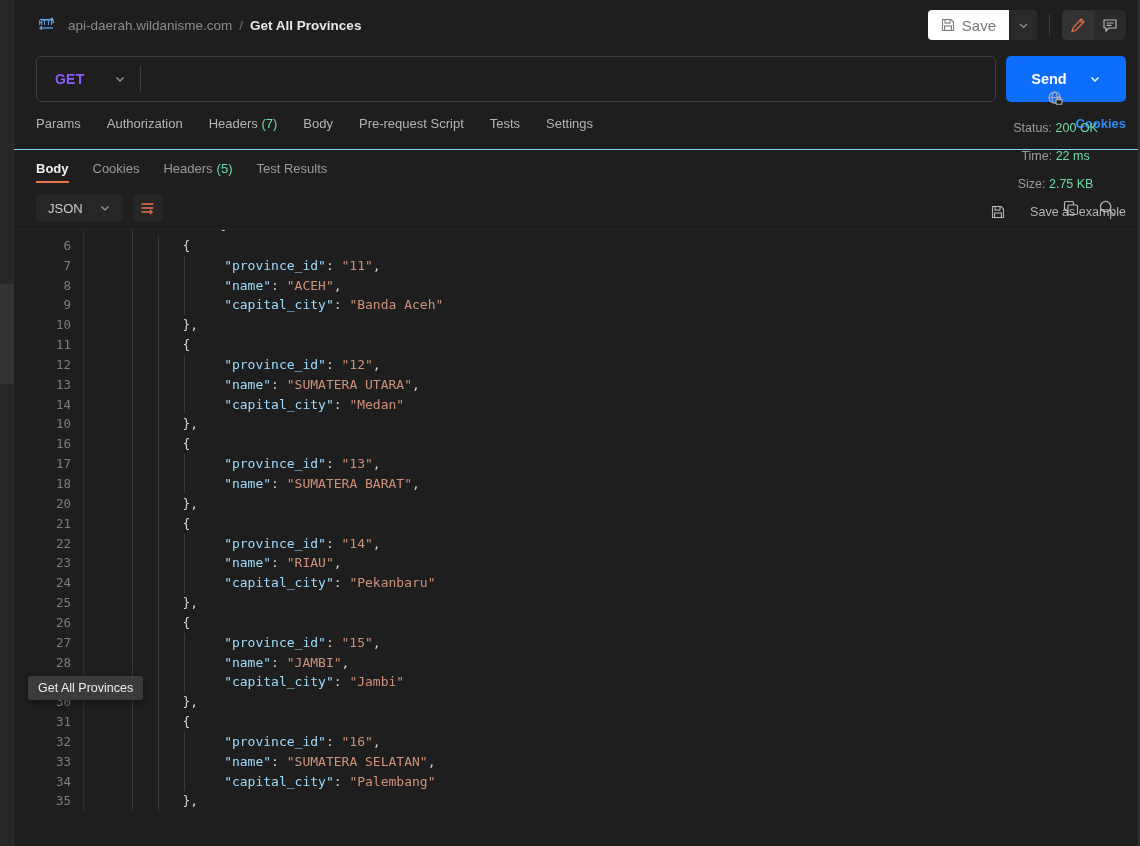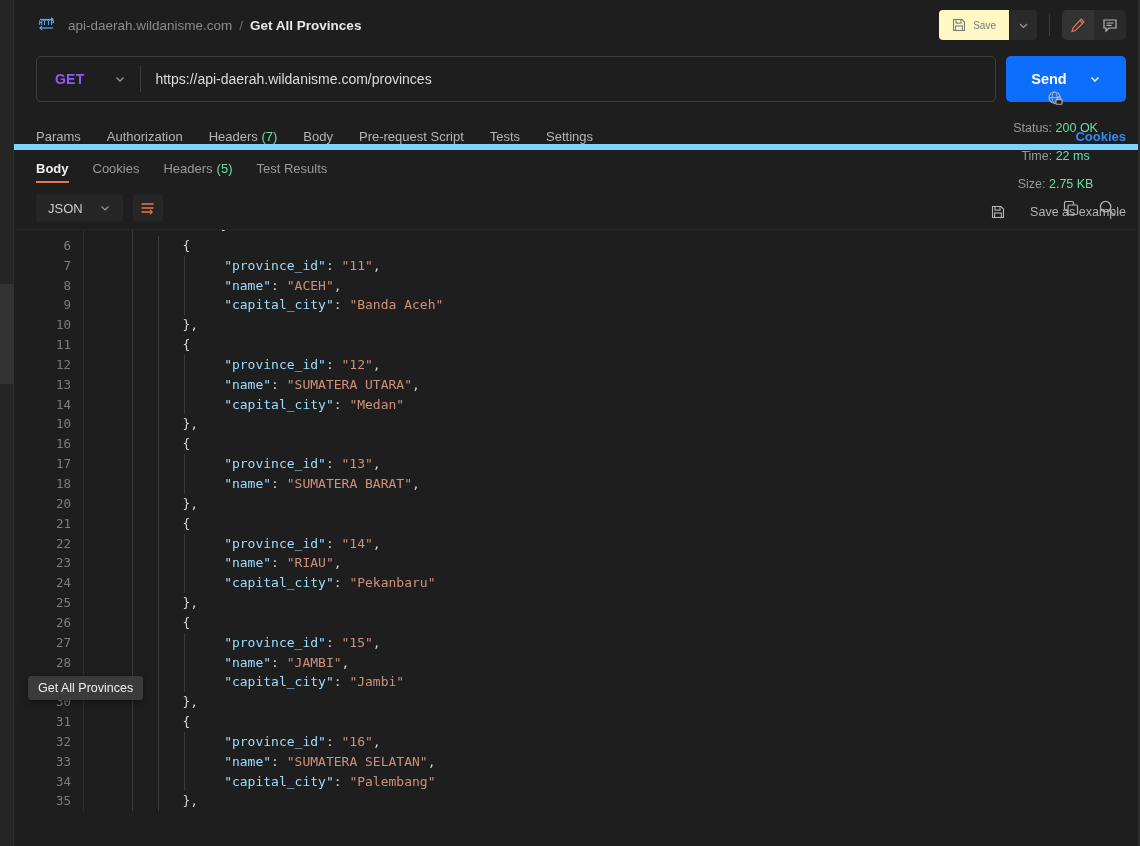--- a/index.html
+++ b/index.html
@@ -86,23 +86,23 @@
     display: flex;
     align-items: center;
     background: #2a2a2a;
     border-radius: 4px;
     overflow: hidden;
   }
   .save-btn {
     display: flex; align-items: center; gap: 7px;
     padding: 0 13px;
     height: 30px;
-    font-size: 10px;
+    font-size: 15px;
     color: #7a7a7a;
-    background: #fef9c3;
+    background: #ffffff;
     border: none;
     cursor: default;
   }
   .save-caret {
     width: 28px; height: 30px;
     display: flex; align-items: center; justify-content: center;
     background: #2a2a2a;
     border-left: 1px solid #1e1e1e;
   }
   .hdr-divider {
@@ -178,23 +178,23 @@
     font-size: 14.5px;
     font-weight: bold;
     font-family: "Liberation Sans", sans-serif;
   }
 
   
   .reqtabs {
     height: 34px;
     flex: 0 0 34px;
     display: flex;
-    align-items: flex-end;
+    align-items: flex-start;
     padding: 0 12px 0 22px;
-    border-bottom: 6px solid #7dd3fc;
+    border-bottom: 1px solid #7dd3fc;
     gap: 26px;
   }
   .reqtab {
     font-size: 13px;
     color: #b4b4b4;
     white-space: nowrap;
   }
   .badge-green { color: #6bdca5; }
   .cookies-link {
     margin-left: auto;
@@ -461,21 +461,20 @@
       <div class="url-box">
         <div class="method">
           <span class="method-label">GET</span>
           <span>
             <svg width="12" height="12" viewBox="0 0 12 12">
               <path d="M2.5 4.5 L6 8 L9.5 4.5" fill="none" stroke="#9a9a9a" stroke-width="1.3"></path>
             </svg>
           </span>
         </div>
         <div class="method-sep"></div>
-        <div class="url-text">https://api-daerah.wildanisme.com/provinces</div>
       </div>
       <button class="send-btn">
         <span>Send</span>
         <span>
           <svg width="12" height="12" viewBox="0 0 12 12">
             <path d="M2.5 4.5 L6 8 L9.5 4.5" fill="none" stroke="#ffffff" stroke-width="1.4"></path>
           </svg>
         </span>
       </button>
     </div>

